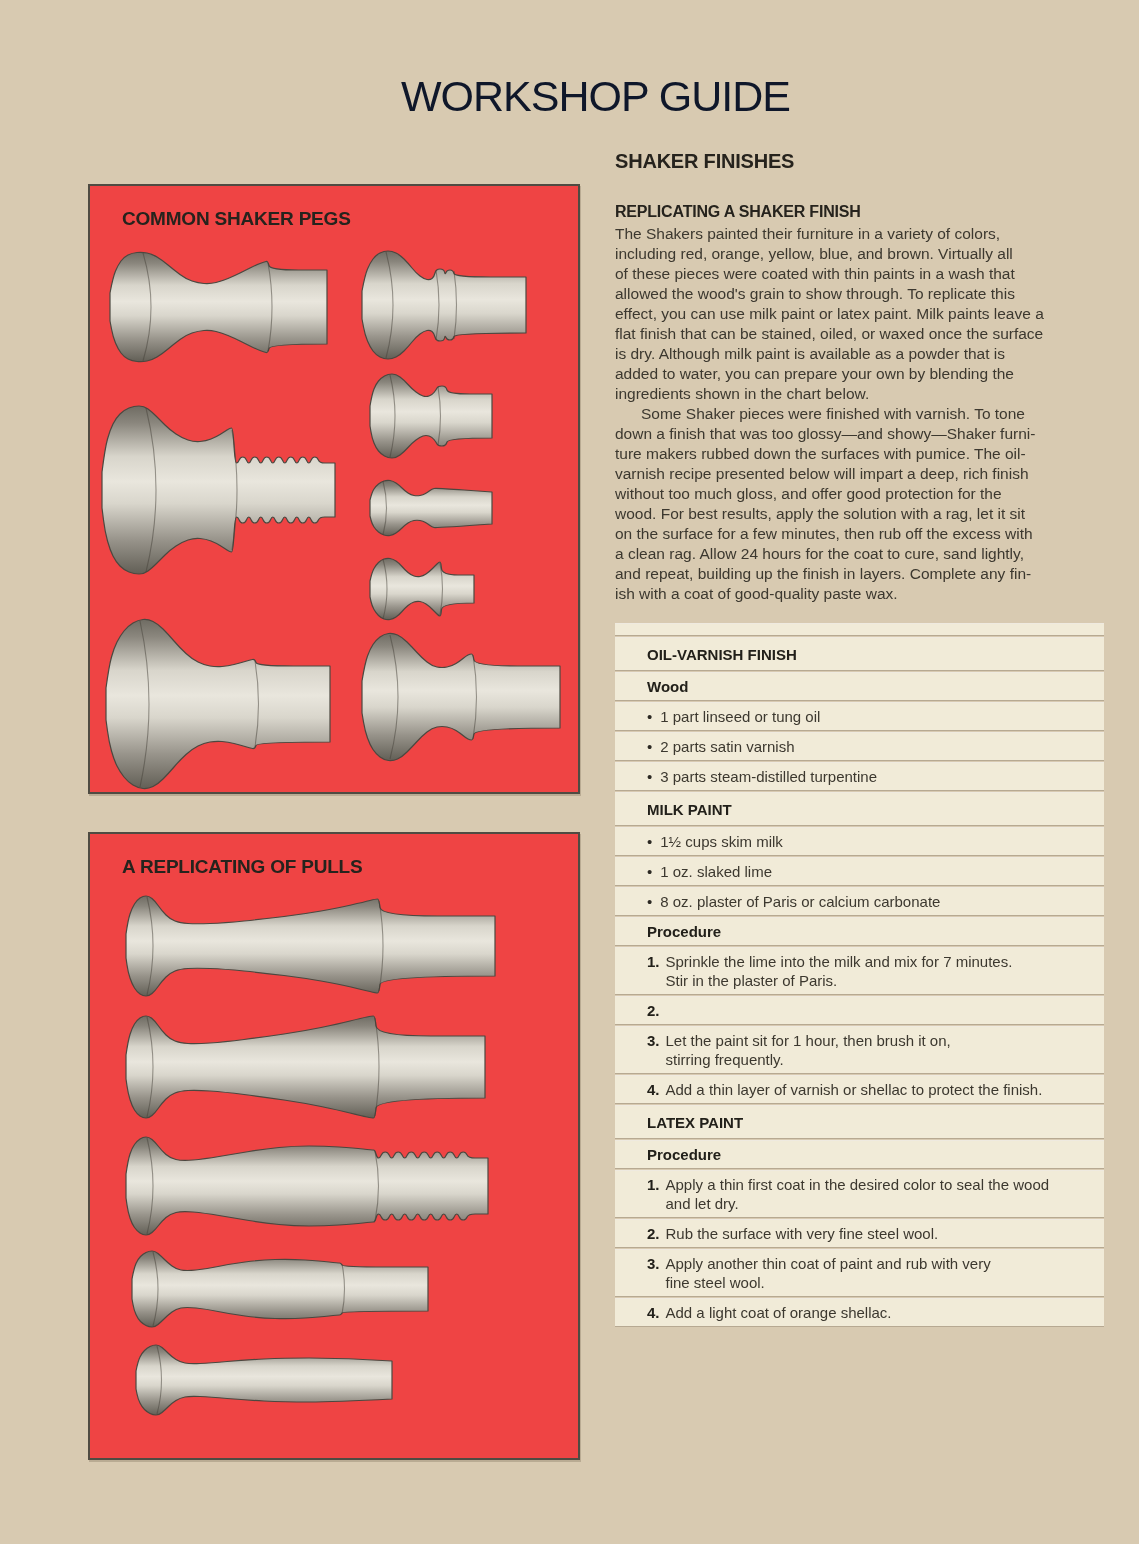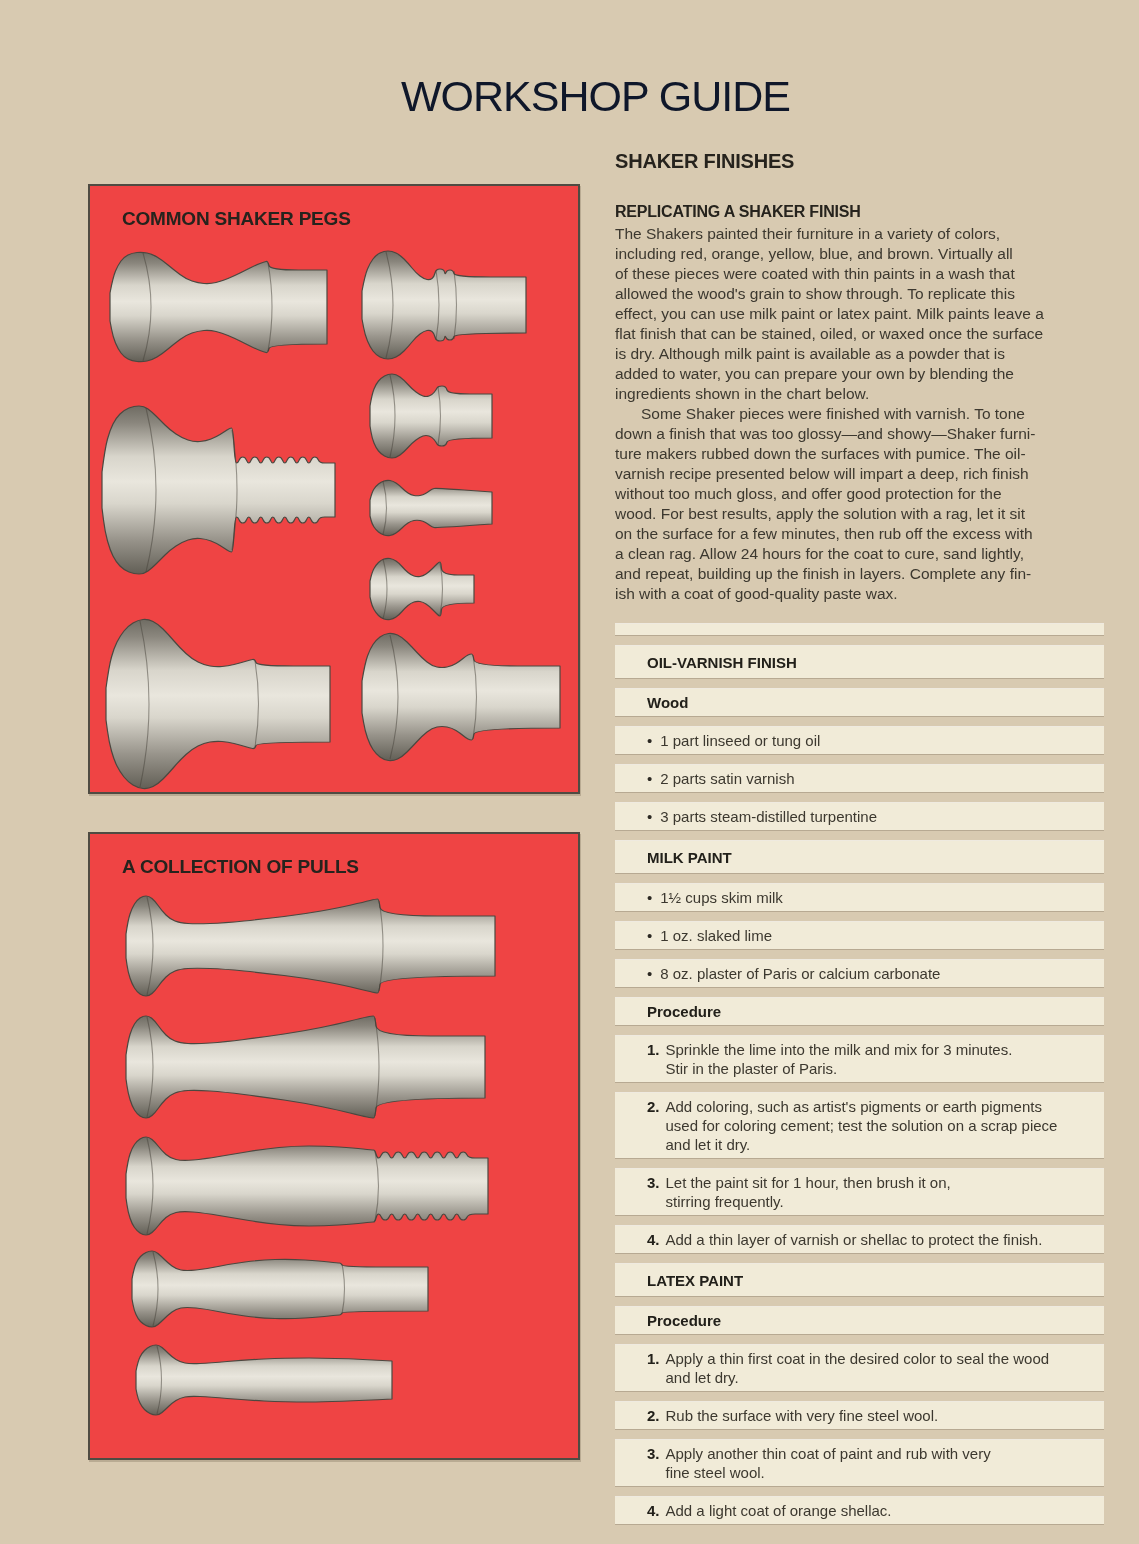--- a/index.html
+++ b/index.html
@@ -23,21 +23,21 @@
   #fig1{height:606px;}
   #fig2{height:624px;margin-top:38px;}
   .fig-label{position:absolute;left:32px;top:22px;font-size:19px;font-weight:bold;color:#26231d;letter-spacing:-0.2px;}
   .peg{position:absolute;}
   .r-sub{font-size:16px;font-weight:bold;color:#26231d;margin:30px 0 3px 0;letter-spacing:-0.2px;}
   .para{
     font-size:15.5px;line-height:20px;margin:0;color:#3c382f;
     white-space:pre-line;
   }
   .para.indent{text-indent:26px;}
-  .ftable{margin-top:20px;display:flex;flex-direction:column;gap:11px;}
+  .ftable{margin-top:20px;display:flex;flex-direction:column;gap:3px;}
   .trow{
     background:#f1ebd8;display:flex;align-items:flex-start;
     padding:4px 12px 4px 32px;font-size:15px;
     box-shadow:0 -1px 0 rgba(255,255,255,.6), 0 1px 0 rgba(122,110,88,.35);
   }
   .trow-strip{height:11px;padding:0;}
   .row-text{white-space:pre-line;line-height:19px;color:#3c382f;}
   .trow-section .row-text,.trow-subhead .row-text{font-weight:bold;color:#22201a;}
   .trow-section{padding-top:7px;padding-bottom:6px;}
   .bullet{margin-right:8px;line-height:19px;color:#2c2923;}
@@ -103,21 +103,21 @@
         <path d="M72,9 Q77,35 72,61" fill="none" stroke="rgba(70,66,58,0.5)" stroke-width="1.1"></path>
       </svg>
       <svg viewBox="0 0 202 134" width="202" height="134" class="peg" style="left: 270px; top: 444px;">
         <path d="M2.0,51.0 Q5.0,33.0 7.5,26.0 Q10.0,19.0 13.0,14.5 Q16.0,10.0 20.0,7.0 Q24.0,4.0 28.5,3.5 Q33.0,3.0 37.5,5.0 Q42.0,7.0 47.0,12.0 Q52.0,17.0 57.0,22.5 Q62.0,28.0 67.0,32.0 Q72.0,36.0 77.0,37.0 Q82.0,38.0 87.0,37.0 Q92.0,36.0 96.0,33.5 Q100.0,31.0 103.0,28.5 Q106.0,26.0 108.0,25.0 Q110.0,24.0 111.5,24.0 Q113.0,24.0 114.0,30.0 Q115.0,36.0 157.5,36.0 L200.0,36.0 L200,98.0 L200.0,98.0 Q115.0,98.0 114.0,104.0 Q113.0,110.0 111.5,110.0 Q110.0,110.0 108.0,109.0 Q106.0,108.0 103.0,105.5 Q100.0,103.0 96.0,100.5 Q92.0,98.0 87.0,97.0 Q82.0,96.0 77.0,97.0 Q72.0,98.0 67.0,102.0 Q62.0,106.0 57.0,111.5 Q52.0,117.0 47.0,122.0 Q42.0,127.0 37.5,129.0 Q33.0,131.0 28.5,130.5 Q24.0,130.0 20.0,127.0 Q16.0,124.0 13.0,119.5 Q10.0,115.0 7.5,108.0 Q5.0,101.0 3.5,92.0 L2.0,83.0 Z" fill="url(#pegGrad)" stroke="#4b4840" stroke-width="1.2" stroke-linejoin="round"></path>
         <path d="M30,5 Q46,67 30,129" fill="none" stroke="rgba(70,66,58,0.5)" stroke-width="1.1"></path>
         <path d="M113,25 Q120,67 113,109" fill="none" stroke="rgba(70,66,58,0.5)" stroke-width="1.1"></path>
       </svg>
     </div>
 
   <div class="figure" id="fig2">
-    <div class="fig-label">A COLLECTION OF PULLS</div>
+    <div class="fig-label">A REPLICATING OF PULLS</div>
     <div></div>
   <svg viewBox="0 0 374 104" width="374" height="104" class="peg" style="left: 34px; top: 60px;">
         <path d="M2.0,40.0 Q4.0,26.0 6.0,20.0 Q8.0,14.0 10.5,10.0 Q13.0,6.0 16.0,4.0 Q19.0,2.0 22.0,2.0 Q25.0,2.0 28.0,4.5 Q31.0,7.0 34.5,12.0 Q38.0,17.0 42.0,21.0 Q46.0,25.0 51.0,27.0 Q56.0,29.0 64.0,29.5 Q72.0,30.0 86.0,29.5 Q100.0,29.0 120.0,27.0 Q140.0,25.0 160.0,22.5 Q180.0,20.0 197.0,17.0 Q214.0,14.0 227.0,11.0 Q240.0,8.0 246.0,6.5 Q252.0,5.0 253.5,5.0 Q255.0,5.0 256.0,13.5 Q257.0,22.0 314.0,22.0 L371.0,22.0 L371,82.0 L371.0,82.0 Q257.0,82.0 256.0,90.5 Q255.0,99.0 253.5,99.0 Q252.0,99.0 246.0,97.5 Q240.0,96.0 227.0,93.0 Q214.0,90.0 197.0,87.0 Q180.0,84.0 160.0,81.5 Q140.0,79.0 120.0,77.0 Q100.0,75.0 86.0,74.5 Q72.0,74.0 64.0,74.5 Q56.0,75.0 51.0,77.0 Q46.0,79.0 42.0,83.0 Q38.0,87.0 34.5,92.0 Q31.0,97.0 28.0,99.5 Q25.0,102.0 22.0,102.0 Q19.0,102.0 16.0,100.0 Q13.0,98.0 10.5,94.0 Q8.0,90.0 6.0,84.0 Q4.0,78.0 3.0,71.0 L2.0,64.0 Z" fill="url(#pegGrad)" stroke="#4b4840" stroke-width="1.2" stroke-linejoin="round"></path>
         <path d="M23,3 Q35,52 23,101" fill="none" stroke="rgba(70,66,58,0.5)" stroke-width="1.1"></path>
         <path d="M255,7 Q263,52 255,97" fill="none" stroke="rgba(70,66,58,0.5)" stroke-width="1.1"></path>
       </svg>
       <svg viewBox="0 0 364 106" width="364" height="106" class="peg" style="left: 34px; top: 180px;">
         <path d="M2.0,41.0 Q4.0,27.0 6.0,20.5 Q8.0,14.0 10.5,10.0 Q13.0,6.0 16.0,4.0 Q19.0,2.0 22.0,2.0 Q25.0,2.0 28.0,4.5 Q31.0,7.0 34.5,12.0 Q38.0,17.0 42.0,21.0 Q46.0,25.0 51.0,27.0 Q56.0,29.0 64.0,29.5 Q72.0,30.0 86.0,29.0 Q100.0,28.0 120.0,25.5 Q140.0,23.0 160.0,20.0 Q180.0,17.0 197.0,13.5 Q214.0,10.0 226.0,7.0 Q238.0,4.0 243.0,3.0 Q248.0,2.0 249.5,2.0 Q251.0,2.0 252.0,12.0 Q253.0,22.0 307.0,22.0 L361.0,22.0 L361,84.0 L361.0,84.0 Q253.0,84.0 252.0,94.0 Q251.0,104.0 249.5,104.0 Q248.0,104.0 243.0,103.0 Q238.0,102.0 226.0,99.0 Q214.0,96.0 197.0,92.5 Q180.0,89.0 160.0,86.0 Q140.0,83.0 120.0,80.5 Q100.0,78.0 86.0,77.0 Q72.0,76.0 64.0,76.5 Q56.0,77.0 51.0,79.0 Q46.0,81.0 42.0,85.0 Q38.0,89.0 34.5,94.0 Q31.0,99.0 28.0,101.5 Q25.0,104.0 22.0,104.0 Q19.0,104.0 16.0,102.0 Q13.0,100.0 10.5,96.0 Q8.0,92.0 6.0,85.5 Q4.0,79.0 3.0,72.0 L2.0,65.0 Z" fill="url(#pegGrad)" stroke="#4b4840" stroke-width="1.2" stroke-linejoin="round"></path>
         <path d="M23,3 Q35,53 23,103" fill="none" stroke="rgba(70,66,58,0.5)" stroke-width="1.1"></path>
         <path d="M251,4 Q259,53 251,102" fill="none" stroke="rgba(70,66,58,0.5)" stroke-width="1.1"></path>
@@ -196,28 +196,25 @@
       </div>
       <div class="trow trow-bullet">
         <span class="bullet">•</span>
         <span class="row-text">8 oz. plaster of Paris or calcium carbonate</span>
       </div>
       <div class="trow trow-subhead">
         <span class="row-text">Procedure</span>
       </div>
       <div class="trow trow-step">
         <span class="num">1.</span>
-        <span class="row-text">Sprinkle the lime into the milk and mix for 3 minutes.
+        <span class="row-text">Sprinkle the lime into the milk and mix for 7 minutes.
 Stir in the plaster of Paris.</span>
       </div>
       <div class="trow trow-step">
         <span class="num">2.</span>
-        <span class="row-text">Add coloring, such as artist's pigments or earth pigments
-used for coloring cement; test the solution on a scrap piece
-and let it dry.</span>
       </div>
       <div class="trow trow-step">
         <span class="num">3.</span>
         <span class="row-text">Let the paint sit for 1 hour, then brush it on,
 stirring frequently.</span>
       </div>
       <div class="trow trow-step">
         <span class="num">4.</span>
         <span class="row-text">Add a thin layer of varnish or shellac to protect the finish.</span>
       </div>

